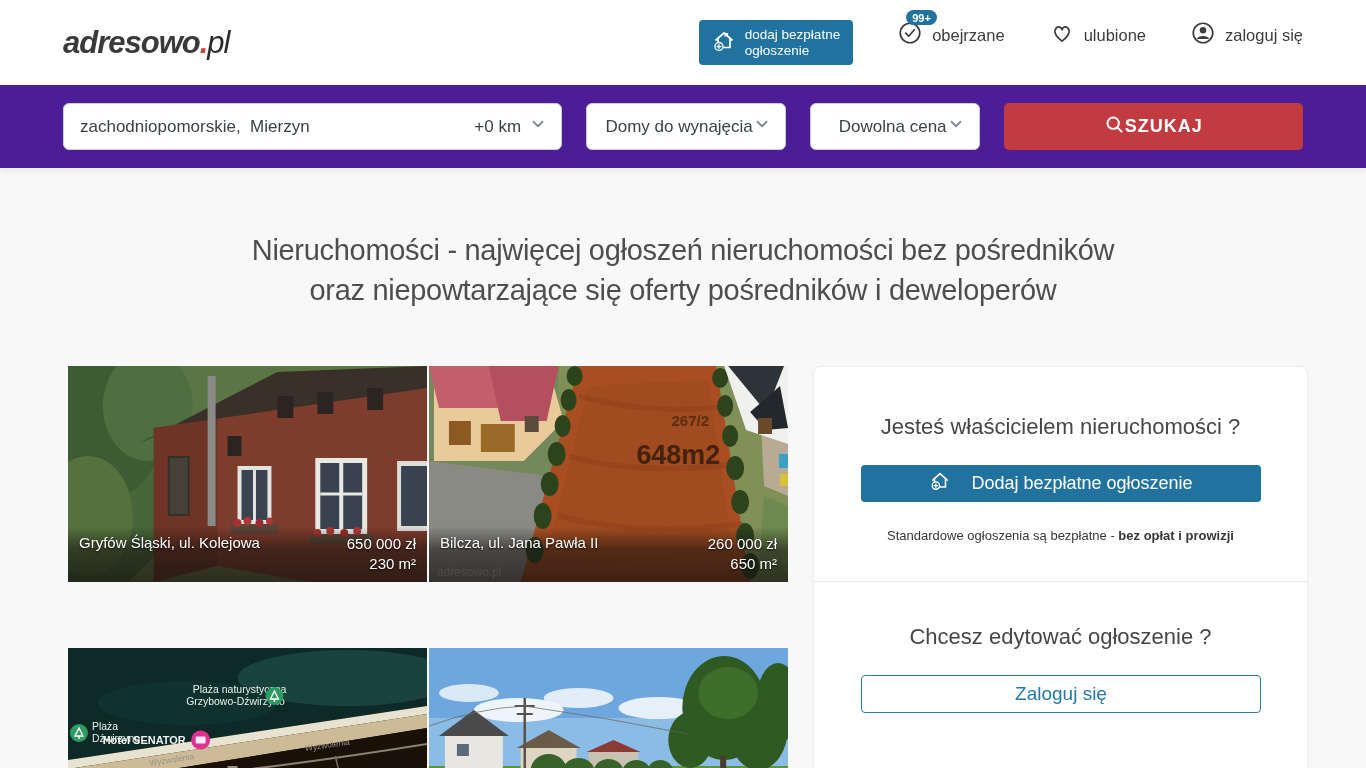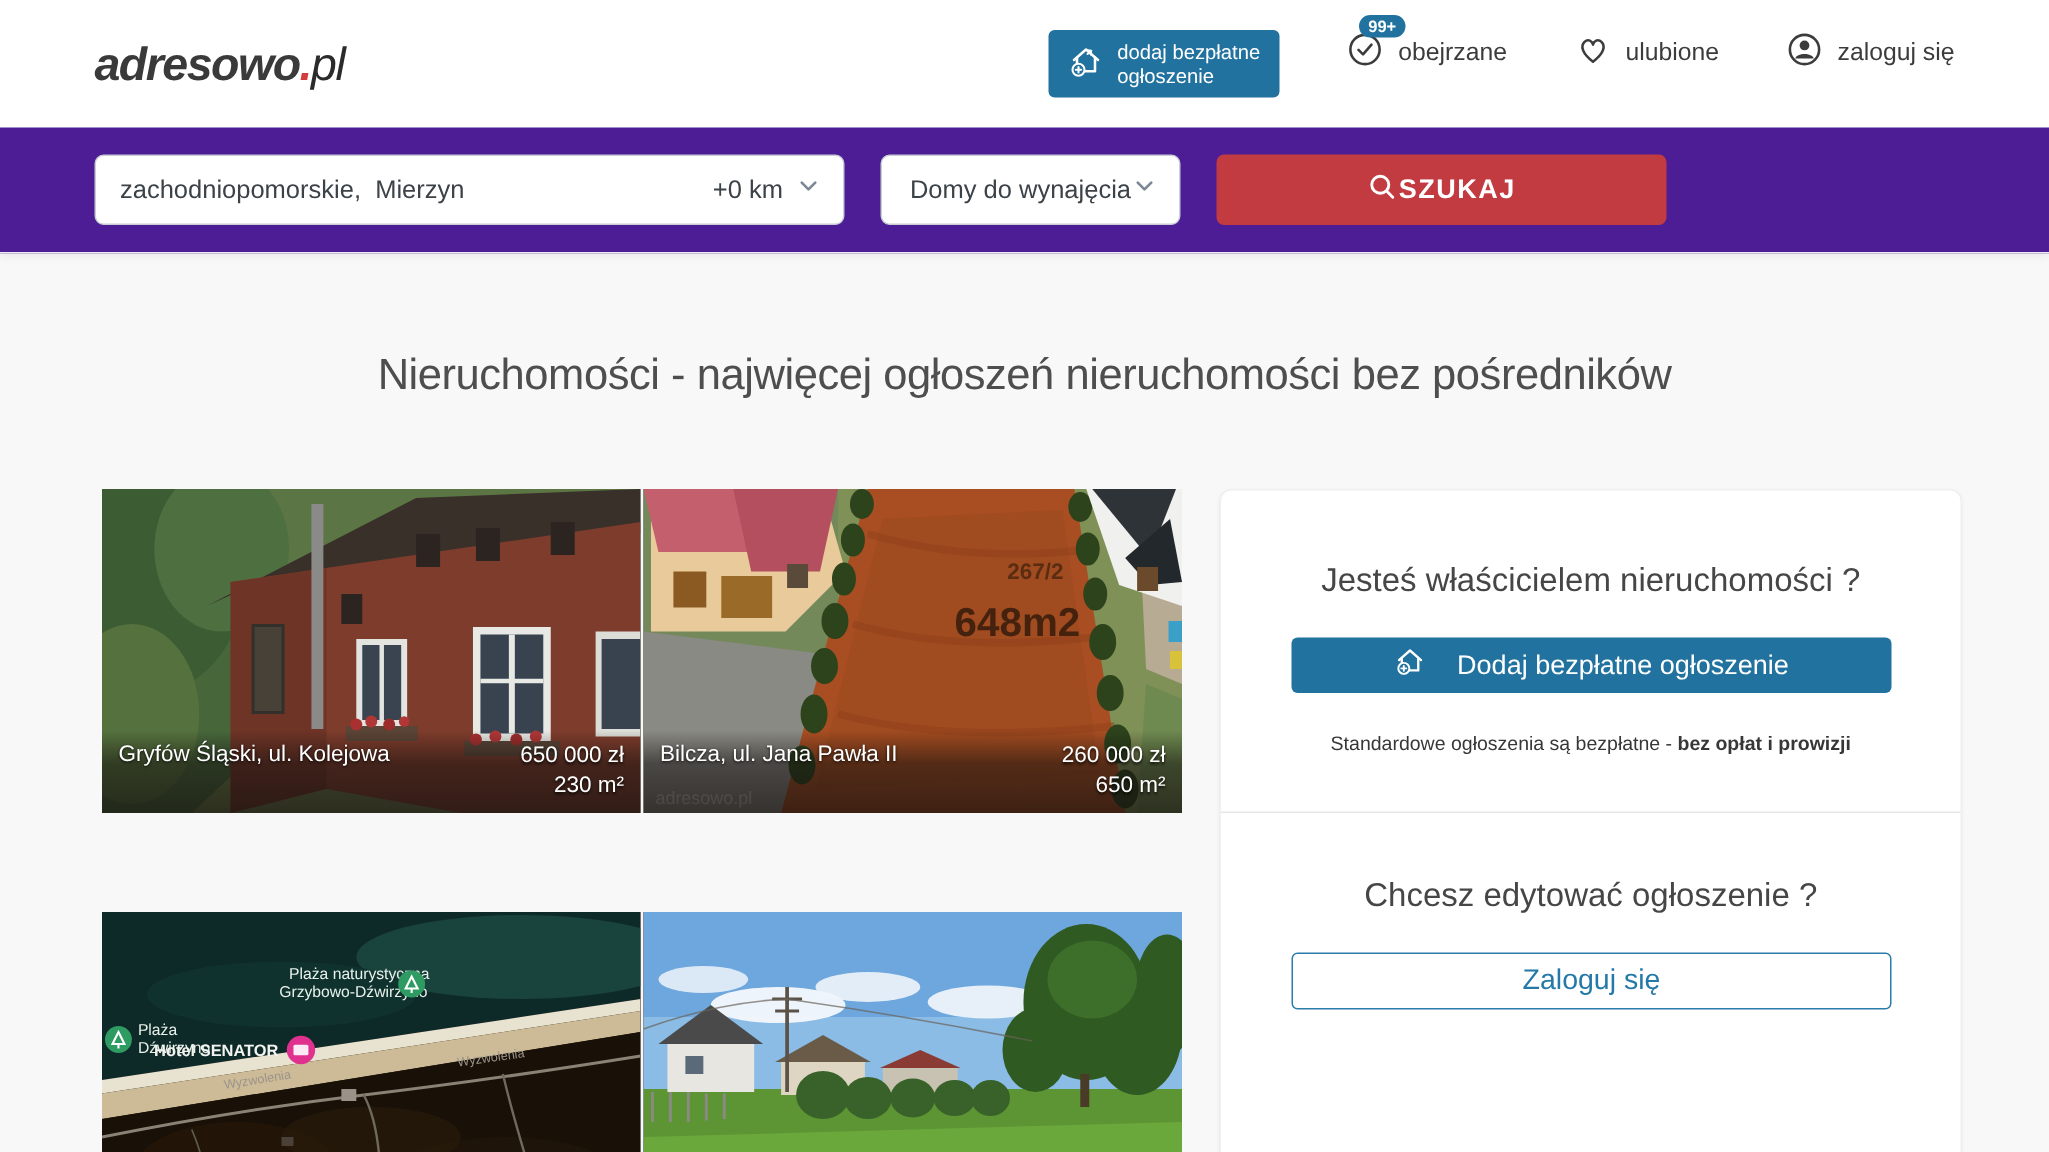--- a/index.html
+++ b/index.html
@@ -149,35 +149,44 @@
 
     <div class="field select sel-type">
       <span>Domy do wynajęcia</span>
       <span class="chev">
         <svg width="18" height="18" viewBox="0 0 24 24" fill="none" stroke="#7d8894" stroke-width="2.4" stroke-linecap="round" stroke-linejoin="round">
             <path d="M6 9 L12 15 L18 9"></path>
           </svg>
       </span>
     </div>
 
+    <div class="field select sel-price">
+      <span>Dowolna cena</span>
+      <span class="chev">
+        <svg width="18" height="18" viewBox="0 0 24 24" fill="none" stroke="#7d8894" stroke-width="2.4" stroke-linecap="round" stroke-linejoin="round">
+            <path d="M6 9 L12 15 L18 9"></path>
+          </svg>
+      </span>
+    </div>
 
     <button class="btn-search">
       <span>
         <svg width="21" height="21" viewBox="0 0 24 24" fill="none" stroke="#fff" stroke-width="2.2" stroke-linecap="round">
           <circle cx="10.5" cy="10.5" r="6.5"></circle>
             <path d="M15.5 15.5 L20 20"></path>
         </svg>
       </span>
       <span>SZUKAJ</span>
     </button>
   </div>
 
   <main class="main">
     <h1>
       <span>Nieruchomości - najwięcej ogłoszeń nieruchomości bez pośredników</span><br>
+      <span>oraz niepowtarzające się oferty pośredników i deweloperów</span>
     </h1>
 
     <div class="content">
 
       <div class="grid">
 
         <a class="card">
           <svg class="scene" viewBox="0 0 360 216" preserveAspectRatio="none">
             <rect width="360" height="216" fill="#5c7544"></rect>
             <rect x="0" y="0" width="110" height="216" fill="#47663a"></rect>

